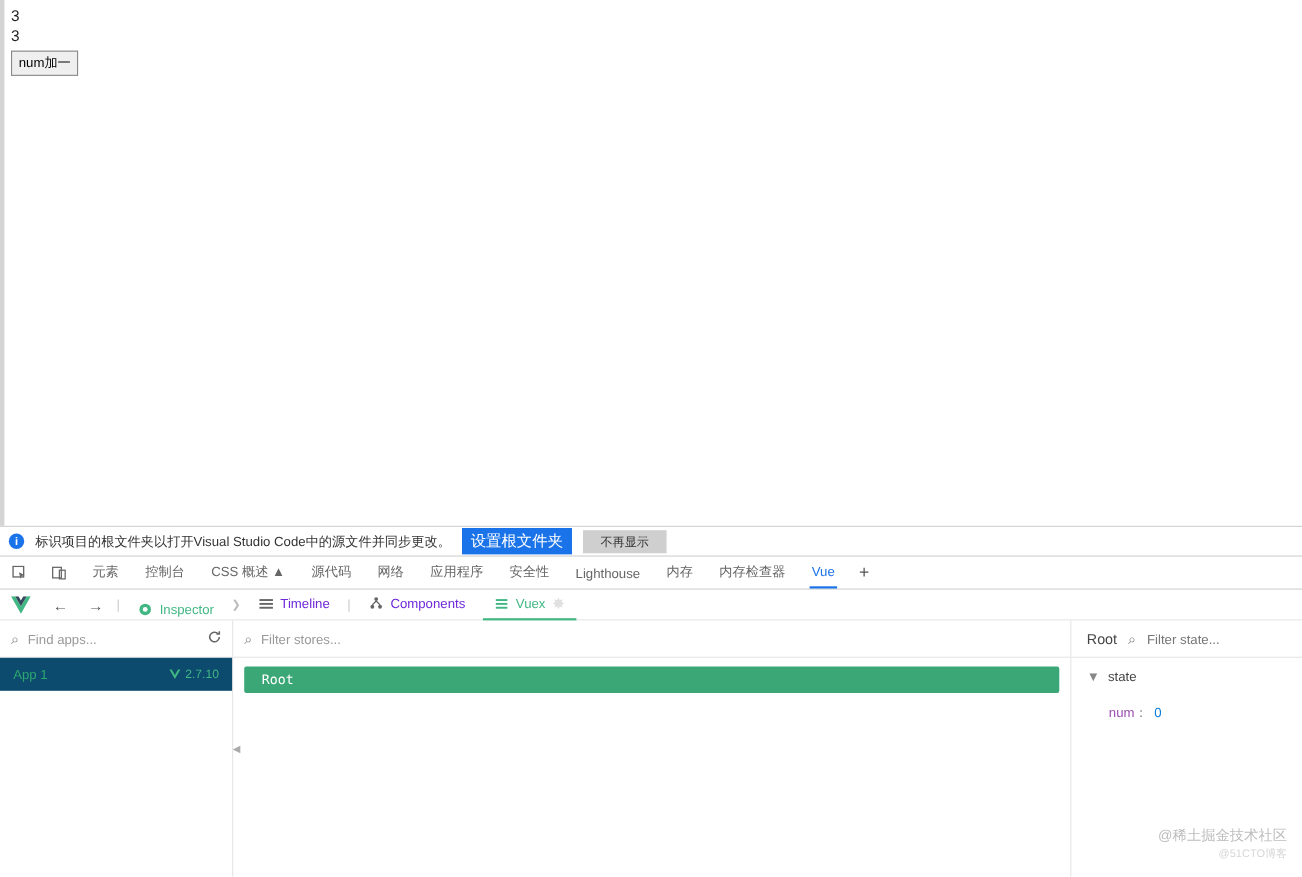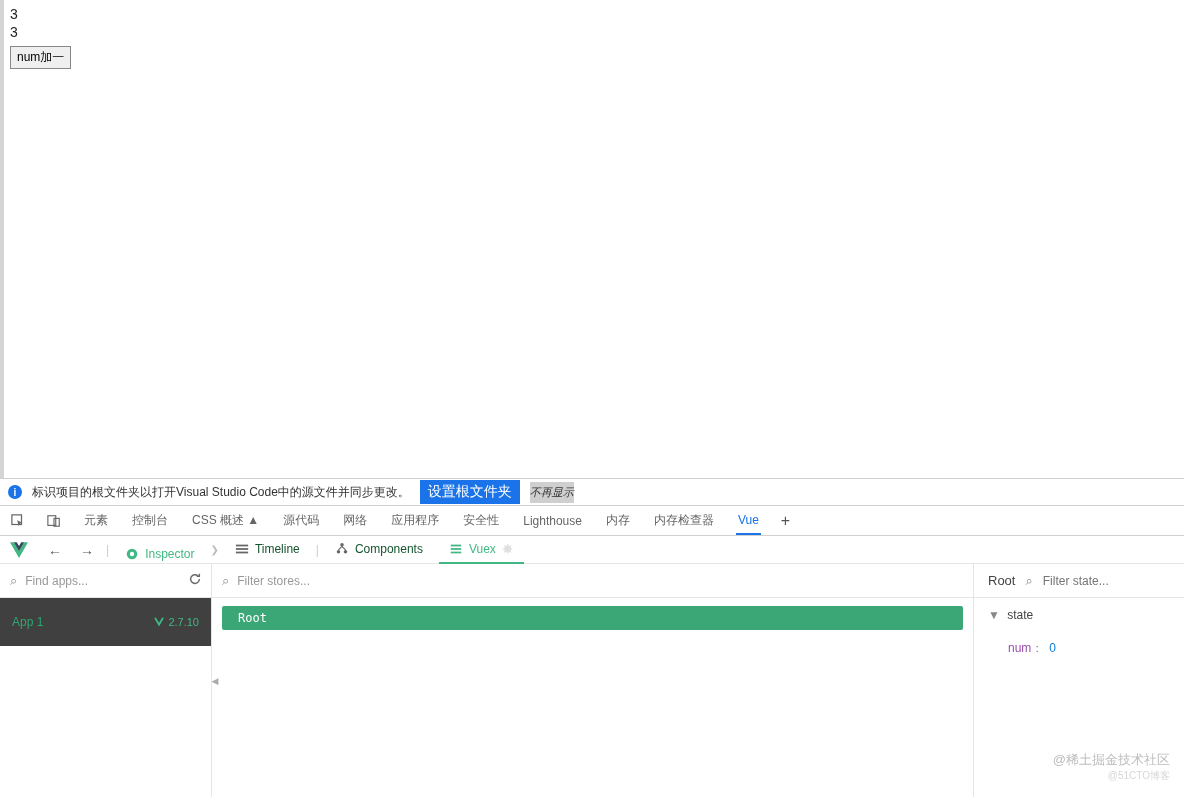--- a/index.html
+++ b/index.html
@@ -8,53 +8,53 @@
 
 
 .page-content { padding: 6px 10px; font-size: 14px; color:#222; flex: 0 0 478px; }
 .page-content .num-line { margin-bottom: 2px; }
 .num-btn { margin-top:4px; border:1px solid #888; background:#efefef; font-size:12px; padding:2px 6px; cursor:pointer; font-family:Liberation Sans, sans-serif; }
 
 
 .info-bar { display:flex; align-items:center; height:28px; border-top:1px solid #d0d0d0; border-bottom:1px solid #d0d0d0; padding:0 8px; gap:10px; font-size:12px; color:#333; }
 .info-icon { width:14px; height:14px; border-radius:50%; background:#1a73e8; color:#fff; display:flex; align-items:center; justify-content:center; font-size:10px; font-weight:bold; }
 .btn-primary { background:#1a73e8; color:#fff; border:none; padding:3px 8px; font-size:14px; cursor:pointer; }
-.btn-gray { background:#cfcfcf; color:#333; border:none; padding:3px 0; font-size:11px; cursor:pointer;font-style:italic; }
+.btn-gray { background:#cfcfcf; color:#333; border:none; padding:3px 16px; font-size:11px; cursor:pointer; }
 
 
 .dt-tabs { display:flex; align-items:center; height:30px; border-bottom:1px solid #d0d0d0; padding:0 10px; gap:20px; font-size:12px; color:#666;text-align:center; }
 .dt-tabs .tab { padding:6px 2px; cursor:pointer; white-space:nowrap; }
 .dt-tabs .tab.active { color:#1a73e8; border-bottom:2px solid #1a73e8; }
 .dt-icon { width:16px; height:14px; }
 .plus { font-size:16px; cursor:pointer; color:#555; }
 
 
 .vt-tabs { display:flex; align-items:center; height:28px; border-bottom:1px solid #e5e5e5; padding:0 10px; gap:6px; font-size:12px; }
 .vt-logo { color:#41b883; margin-right:8px; display:flex; align-items:center; }
 .vt-arrow { color:#555; padding:0 6px; cursor:pointer; font-size:14px; }
 .vt-pipe { color:#ccc; }
-.vt-tab { display:flex; align-items:center; gap:6px; padding:5px 10px; cursor:pointer; color:#14532d; border-bottom:2px solid transparent; }
+.vt-tab { display:flex; align-items:center; gap:6px; padding:5px 10px; cursor:pointer; color:#6d28d9; border-bottom:2px solid transparent; }
 .vt-tab.active { color:#41b883; border-bottom-color:#41b883; }
 .vt-tab.green { color:#41b883;margin-top:10px; }
 .vt-chev { color:#bbb; font-size:10px; }
 .vt-small-icon { width:14px; height:14px; }
 .vt-cog { color:#e0e0e0; font-size:14px; }
 
 
 .panels { flex:1; display:flex; min-height:0; }
 .panel-a { width:212px; border-right:1px solid #e5e5e5; display:flex; flex-direction:column; }
 .panel-b { flex:1; border-right:1px solid #e5e5e5; display:flex; flex-direction:column; position:relative; }
 .panel-c { width:210px; display:flex; flex-direction:column; }
 .search-row { display:flex; align-items:center; height:34px; padding:0 10px; border-bottom:1px solid #e5e5e5; gap:8px; font-size:12px; color:#999; }
 .search-row input { border:none; outline:none; flex:1; font-size:12px; color:#333; }
 .search-row input::placeholder { color:#999; }
 .refresh-icon { cursor:pointer; }
 .mag { font-size:13px; color:#888; }
 
-.app-item { display:flex; align-items:center; justify-content:space-between; height:48px; padding:0 12px; background:#404040; font-size:12px; color:#2ca770; }
+.app-item { display:flex; align-items:center; justify-content:space-between; height:30px; padding:0 12px; background:#0c4a6e; font-size:12px; color:#2ca770; }
 .app-ver { color:#41b883; display:flex; align-items:center; gap:4px; font-size:11px;justify-content:flex-end; }
 
 .root-pill { margin:8px 10px; background:#3ba776; color:#fff; padding:5px 16px; font-size:12px; font-family:monospace; border-radius:2px; }
 .root-header { display:flex; align-items:center; height:34px; padding:0 14px; border-bottom:1px solid #e5e5e5; gap:10px; font-size:13px; color:#444; }
 .state-tree { padding:10px 14px; font-size:12px; font-family:monospace; color:#444; }
 .state-tree .toggle { color:#888; margin-right:4px; }
 .state-tree .key { color:#9a4eae; }
 .state-tree .colon { color:#888; }
 .state-tree .val { color:#0b7dda; margin-left:6px; }
 .state-indent { padding-left:20px; margin-top:18px; }

